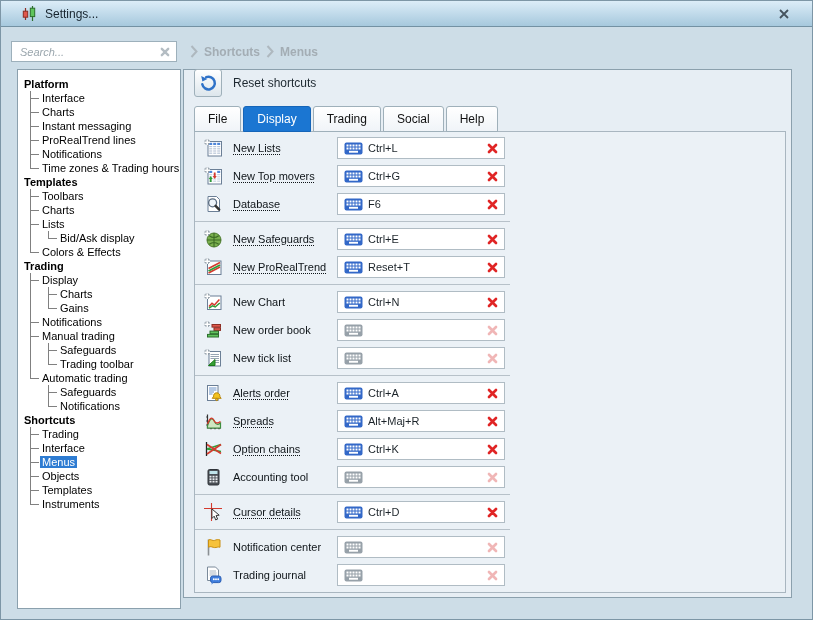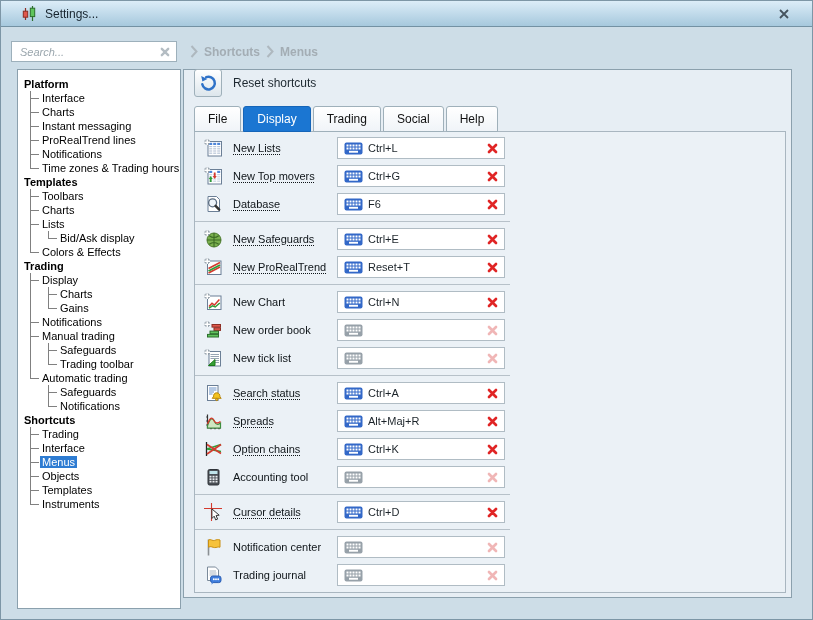--- a/index.html
+++ b/index.html
@@ -594,21 +594,21 @@
       <div class="sep"></div>
       <div class="srow">
         <span class="icon">
           <svg width="20" height="20" viewBox="0 0 20 20">
             <rect x="4.5" y="2.5" width="10.5" height="15" fill="#fff" stroke="#6b7f96"></rect>
             <path d="M6 5h7.5M6 7h7.5M6 9h5M6 11h3.5" stroke="#6a93c8" stroke-width="1"></path>
             <path d="M13.7 9.8c-2.5 0-3.2 1.9-3.3 4.1l-1.2 1.4h9l-1.2-1.4c-.1-2.2-.8-4.1-3.3-4.1z" fill="#f3c21e" stroke="#b8860b"></path>
             <circle cx="13.7" cy="16.5" r="1.1" fill="#f3c21e" stroke="#b8860b"></circle>
           </svg>
         </span>
-        <span class="slabel link">Search status</span>
+        <span class="slabel link">Alerts order</span>
         <span class="sfield">
           <span class="kb">
             <svg width="19" height="13" viewBox="0 0 19 13">
               <rect x="0.5" y="0.5" width="18" height="12" rx="2" fill="#3368c8"></rect>
               <g fill="#fff">
                 <rect x="2.5" y="2.5" width="2" height="2"></rect>
                 <rect x="5.5" y="2.5" width="2" height="2"></rect>
                 <rect x="8.5" y="2.5" width="2" height="2"></rect>
                 <rect x="11.5" y="2.5" width="2" height="2"></rect>
                 <rect x="14.5" y="2.5" width="2" height="2"></rect>

